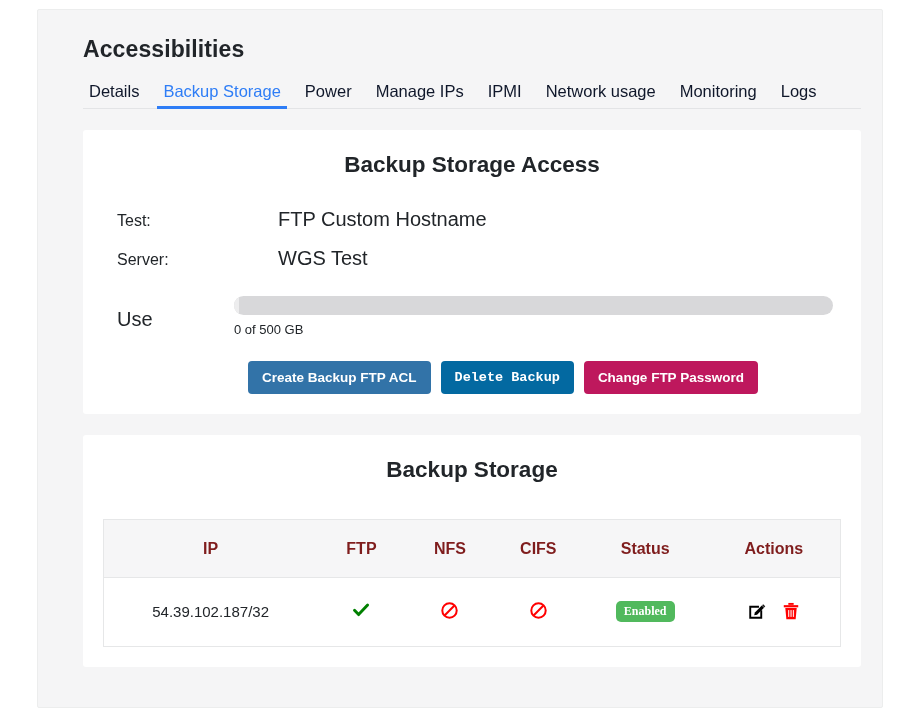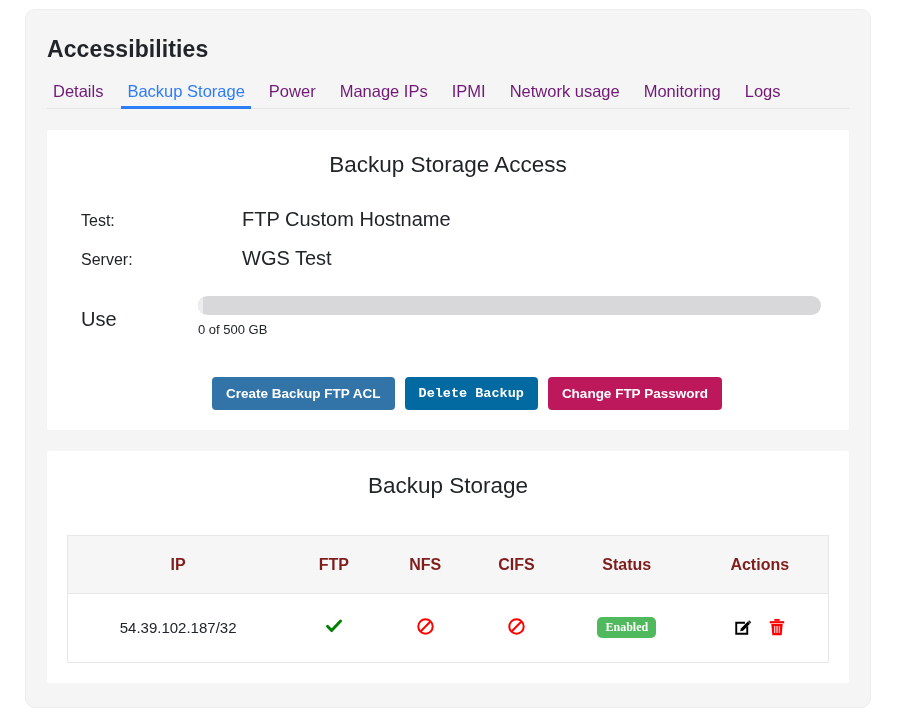--- a/index.html
+++ b/index.html
@@ -8,28 +8,29 @@
     padding: 0;
     width: 903px;
     height: 712px;
     background: #ffffff;
     font-family: "Liberation Sans", sans-serif;
     -webkit-font-smoothing: antialiased;
   }
 
   #app-root {
     position: absolute;
-    left: 25px;
+    left: 37px;
     top: 9px;
     width: 846px;
     height: 699px;
     background: #f5f5f6;
     border: 1px solid #eceded;
-    border-radius: 10px;
+    border-radius: 2px;
     overflow: hidden;
+    padding-left: 24px;
   }
 
   .panel-inner {
     padding: 26px 21px 0 21px;
   }
 
   .page-title {
     font-size: 23px;
     font-weight: bold;
     color: #212529;
@@ -42,21 +43,21 @@
   .tab-bar {
     display: flex;
     align-items: flex-end;
     gap: 0;
     border-bottom: 1px solid #e3e4e6;
     height: 33px;
     margin-bottom: 0;
   }
   .tab {
     font-size: 16.5px;
-    color: #701a75;
+    color: #0f172a;
     padding: 0 12px 9px 12px;
     cursor: pointer;
     white-space: nowrap;
     line-height: 1;
     position: relative;
     top: 1px;
   }
   .tab:first-child { padding-left: 6px; }
   .tab.active {
     color: #2e7df6;
@@ -74,21 +75,21 @@
 
   
   .card {
     background: #ffffff;
     border-radius: 3px;
     margin-top: 21px;
     padding: 22px 20px 20px 20px;
   }
   .card-title {
     font-size: 22.5px;
-    font-weight: normal;
+    font-weight: bold;
     color: #212529;
     text-align: center;
     margin: 0 0 30px 0;
   }
   .card.storage-table-card .card-title { margin-bottom: 36px; }
 
   
   .info-row {
     display: flex;
     align-items: baseline;
@@ -140,21 +141,21 @@
   .progress-caption {
     font-size: 13px;
     color: #212529;
     margin-top: 7px;
   }
 
   
   .button-row {
     display: flex;
     gap: 10px;
-    margin-top: 40px;
+    margin-top: 24px;
     padding-left: 145px;
   }
   .btn {
     border: none;
     border-radius: 4px;
     color: #ffffff;
     font-size: 13.5px;
     font-weight: bold;
     padding: 10px 14px;
     cursor: pointer;

